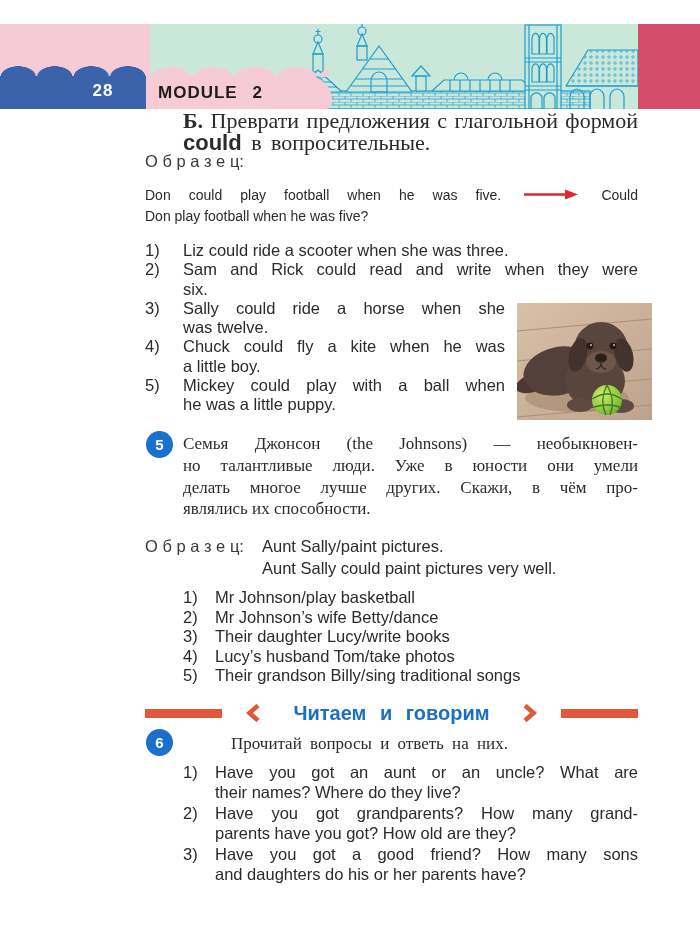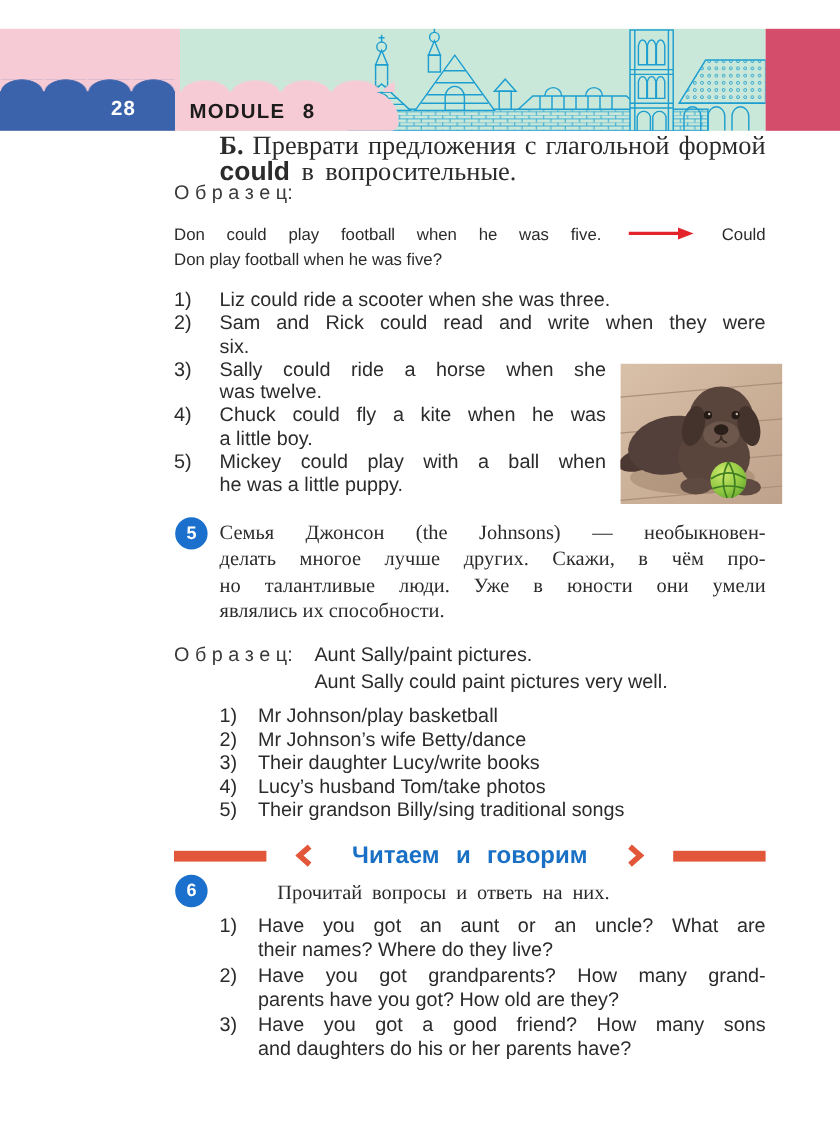--- a/index.html
+++ b/index.html
@@ -124,21 +124,21 @@
         <path d="M288,85 v-12 a7,8 0 0 1 14,0 v12 M308,85 v-12 a7,8 0 0 1 14,0 v12 M328,85 v-12 a7,8 0 0 1 14,0 v12"></path>
       </g>
     </svg>
 
     <div class="hdr-crimson"></div>
 
     <div class="blue-band"></div>
     <div class="page-num">28</div>
 
     <div class="module-blob">
-      <span class="module-label">MODULE 8</span>
+      <span class="module-label">MODULE 2</span>
     </div>
   </div>
 
   <div class="abs serif exb-para">
     <div class="jl"><b>Б.</b> <span>Преврати предложения с глагольной формой</span></div>
     <div class="ws"><b style="font-family:'Liberation Sans',sans-serif">could</b><span> в вопросительные.</span></div>
   </div>
 
   <div class="abs obr1">О б р а з е ц:</div>
 
@@ -231,22 +231,22 @@
     <g>
       <circle cx="90" cy="97" r="15" fill="url(#ballg)"></circle>
       <path d="M75.5 96 Q90 86 104.5 96 M90 82 Q82 97 89 112 M90 82 Q99 97 93 112 M77 104 Q90 100 103 104" stroke="#3f7d22" stroke-width="1.4" fill="none"></path>
     </g>
   </svg>
 
   <div class="num-circle c5">5</div>
 
   <div class="abs serif ex5-para">
     <div class="jl">Семья Джонсон (the Johnsons) — необыкновен-</div>
+    <div class="jl">но талантливые люди. Уже в юности они умели</div>
     <div class="jl">делать многое лучше других. Скажи, в чём про-</div>
-    <div class="jl">но талантливые люди. Уже в юности они умели</div>
     <div>являлись их способности.</div>
   </div>
 
   <div class="abs obr2">
     <span class="obr2-label">О б р а з е ц:</span>
     <div>
       <div>Aunt Sally/paint pictures.</div>
       <div>Aunt Sally could paint pictures very well.</div>
     </div>
   </div>

